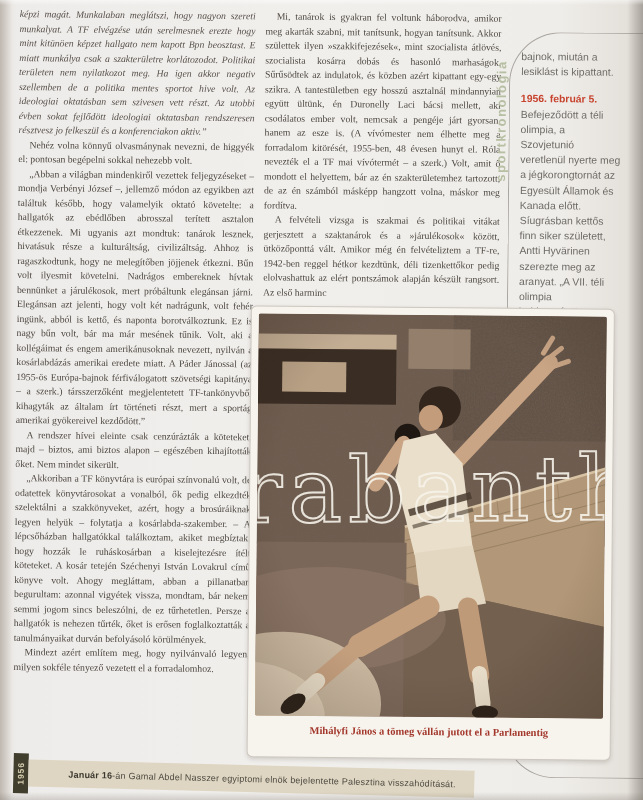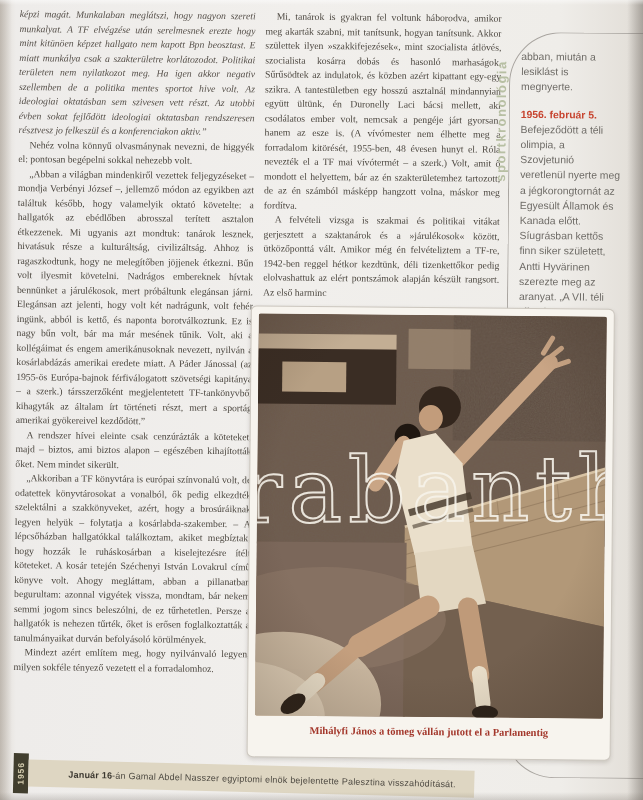--- a/index.html
+++ b/index.html
@@ -77,21 +77,21 @@
     </div>
 
     <div class="col col-mid">
       <p>Mi, tanárok is gyakran fel voltunk háborodva, amikor meg akarták szabni, mit tanítsunk, hogyan tanítsunk. Akkor születtek ilyen »szakkifejezések«, mint szocialista átlövés, szocialista kosárra dobás és hasonló marhaságok. Sűrűsödtek az indulatok, és közben azért kipattant egy-egy szikra. A tantestületben egy hosszú asztalnál mindannyian együtt ültünk, én Duronelly Laci bácsi mellett, aki csodálatos ember volt, nemcsak a pengéje járt gyorsan, hanem az esze is. (A vívómester nem élhette meg a forradalom kitörését, 1955-ben, 48 évesen hunyt el. Róla nevezték el a TF mai vívótermét – a szerk.) Volt, amit ő mondott el helyettem, bár az én szakterületemhez tartozott, de az én számból másképp hangzott volna, máskor meg fordítva.</p>
       <p>A felvételi vizsga is szakmai és politikai vitákat gerjesztett a szaktanárok és a »járulékosok« között, ütközőponttá vált. Amikor még én felvételiztem a TF-re, 1942-ben reggel hétkor kezdtünk, déli tizenkettőkor pedig elolvashattuk az elért pontszámok alapján készült rangsort. Az első harminc</p>
     </div>
 
     <div class="sidebar-frame"></div>
     <div class="sidebar-label" style="color:#b7bfa3;">sportkronológia</div>
     <div class="sidebar">
-      <p>abban, miután a lesiklást is megnyerte.</p>
+      <p>bajnok, miután a lesiklást is kipattant.</p>
       <p class="date" style="color:#c7442f;">1956. február 5.</p>
       <p>Befejeződött a téli olimpia, a Szovjetunió veretlenül nyerte meg a jégkorongtornát az Egyesült Államok és Kanada előtt. Síugrásban kettős finn siker született, Antti Hyvärinen szerezte meg az aranyat. „A VII. téli olimpia bebizonyította: a Szovjetunió a téli sportokban is élre tört.”</p>
       <p class="marker" style="color:#c0392b;">▶▶</p>
     </div>
 
     <div class="photo-card">
       <svg class="photo" viewBox="0 0 348 402" preserveAspectRatio="none" xmlns="http://www.w3.org/2000/svg">
         <defs>
           <filter id="grain" x="0%" y="0%" width="100%" height="100%">
             <feTurbulence type="fractalNoise" baseFrequency="0.8" numOctaves="2" seed="7" result="n"></feTurbulence>

